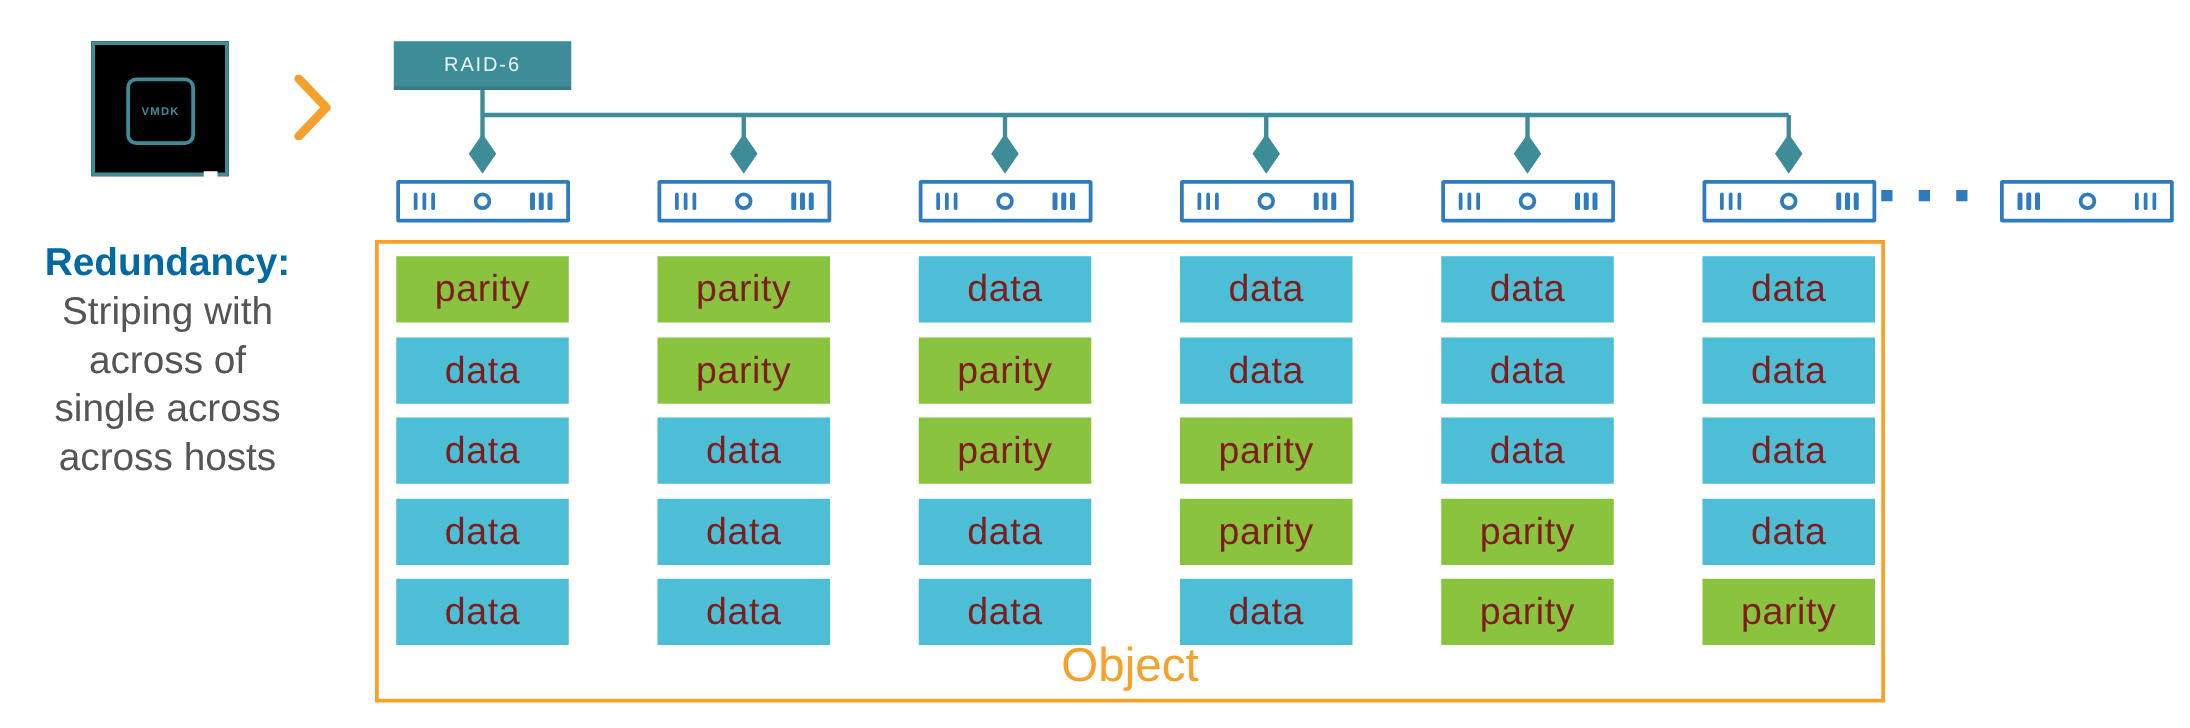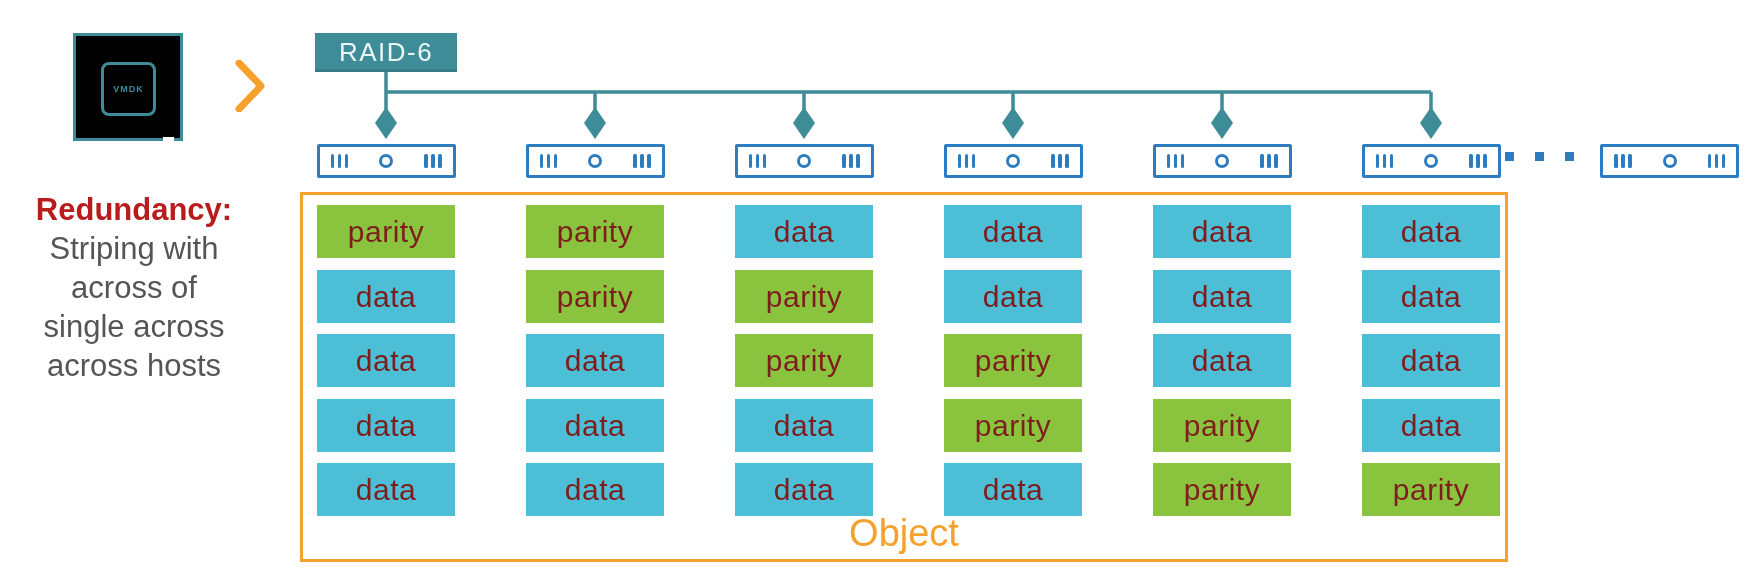--- a/index.html
+++ b/index.html
@@ -12,35 +12,35 @@
   
   .vmdk-outer{position:absolute;left:73px;top:33px;width:104px;height:102px;border:3px solid var(--teal);background:#000000;}
   .vmdk-notch{position:absolute;right:6px;bottom:-4px;width:11px;height:5px;background:#fff;}
   .vmdk-inner{position:absolute;left:25px;top:26px;width:49px;height:48px;border:3px solid var(--teal);border-radius:8px;display:flex;align-items:center;justify-content:center;}
   .vmdk-label{font-size:9px;font-weight:bold;letter-spacing:1px;color:var(--teal);}
   
   .chevron{position:absolute;left:235px;top:60px;}
   
   .raid-box{position:absolute;left:315px;top:33px;width:142px;height:39px;background:var(--teal);
     box-shadow:inset 0 -3px rgba(0,0,0,0.12);display:flex;align-items:center;justify-content:center;
-    color:#EAF5F6;font-size:26px;letter-spacing:1.5px;}
+    color:#EAF5F6;font-size:16px;letter-spacing:1.5px;}
   
   .connectors{position:absolute;left:0;top:0;pointer-events:none;}
   
   .host{position:absolute;top:144px;width:139px;height:34px;box-sizing:border-box;border:3px solid var(--hostblue);
     border-radius:2px;background:#fff;display:flex;align-items:center;justify-content:space-between;padding:0 11px;}
   .bars{display:flex;gap:3.5px;}
   .bar{width:3.5px;height:14px;background:var(--hostblue);border-radius:1.5px;}
   .ring{width:8px;height:8px;border:3.5px solid var(--hostblue);border-radius:50%;}
   
   .dots{position:absolute;left:1505px;top:152px;display:flex;gap:21px;}
   .dot{width:9px;height:9px;background:var(--hostblue);}
   
   .note{position:absolute;left:2px;top:190px;width:264px;text-align:center;color:var(--textgray);}
-  .note-title{font-size:31px;line-height:39px;font-weight:bold;color:#b91c1c;}
+  .note-title{font-size:31px;line-height:39px;font-weight:bold;color:#0369a1;}
   .note-line{font-size:31px;line-height:39px;color:#555555;}
   
   .object-box{position:absolute;left:300px;top:192px;width:1208px;height:370px;box-sizing:border-box;border:3px solid var(--orange);}
   .col{position:absolute;top:10px;display:flex;flex-direction:column;gap:11.5px;}
   .block{width:138px;height:53px;line-height:53px;text-align:center;color:#7f1d1d;font-size:30px;letter-spacing:0.5px;}
   .block.data{background:var(--datablue);}
   .block.parity{background:var(--paritygreen);}
   .object-label{position:absolute;left:0;bottom:4px;width:100%;text-align:center;color:var(--orange);font-size:38px;}
 </style>
 </head>

